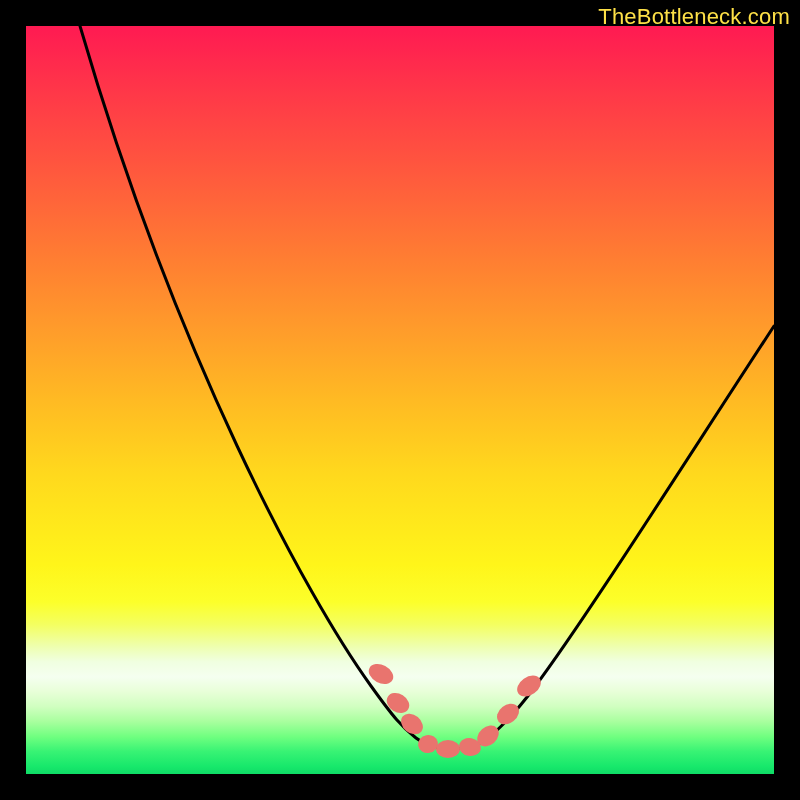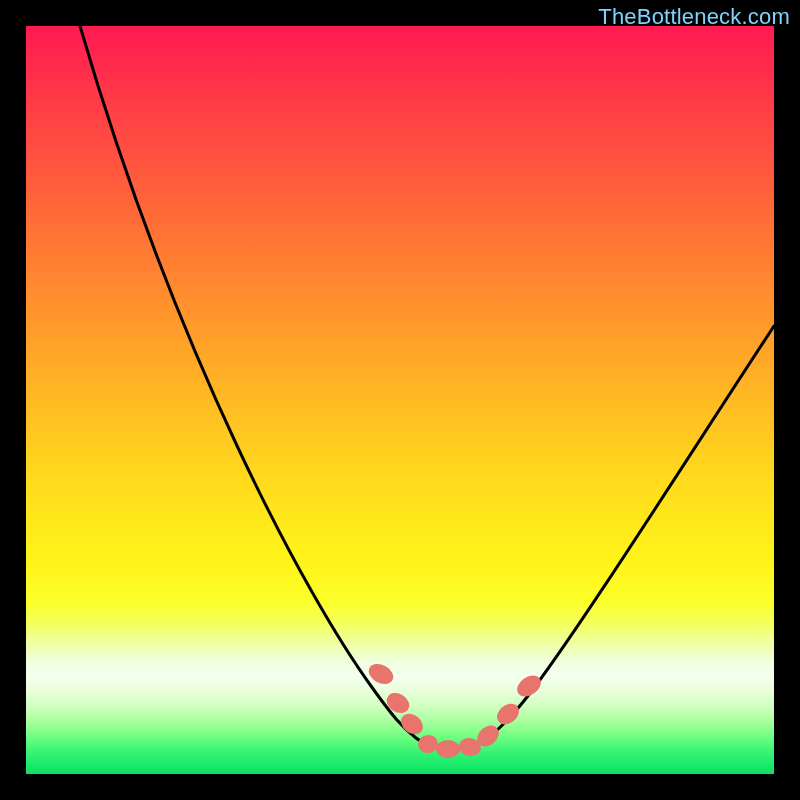--- a/index.html
+++ b/index.html
@@ -51,21 +51,21 @@
     position: absolute;
     left: 0;
     top: 0;
     width: 748px;
     height: 748px;
   }
   .watermark {
     position: absolute;
     top: 4px;
     right: 10px;
-    color: #7dd3fc;
+    color: #fde047;
     font-size: 22px;
     font-weight: 500;
     letter-spacing: 0.2px;
     user-select: none;
   }
 </style>
 </head>
 <body>
 
 <div class="stage">

